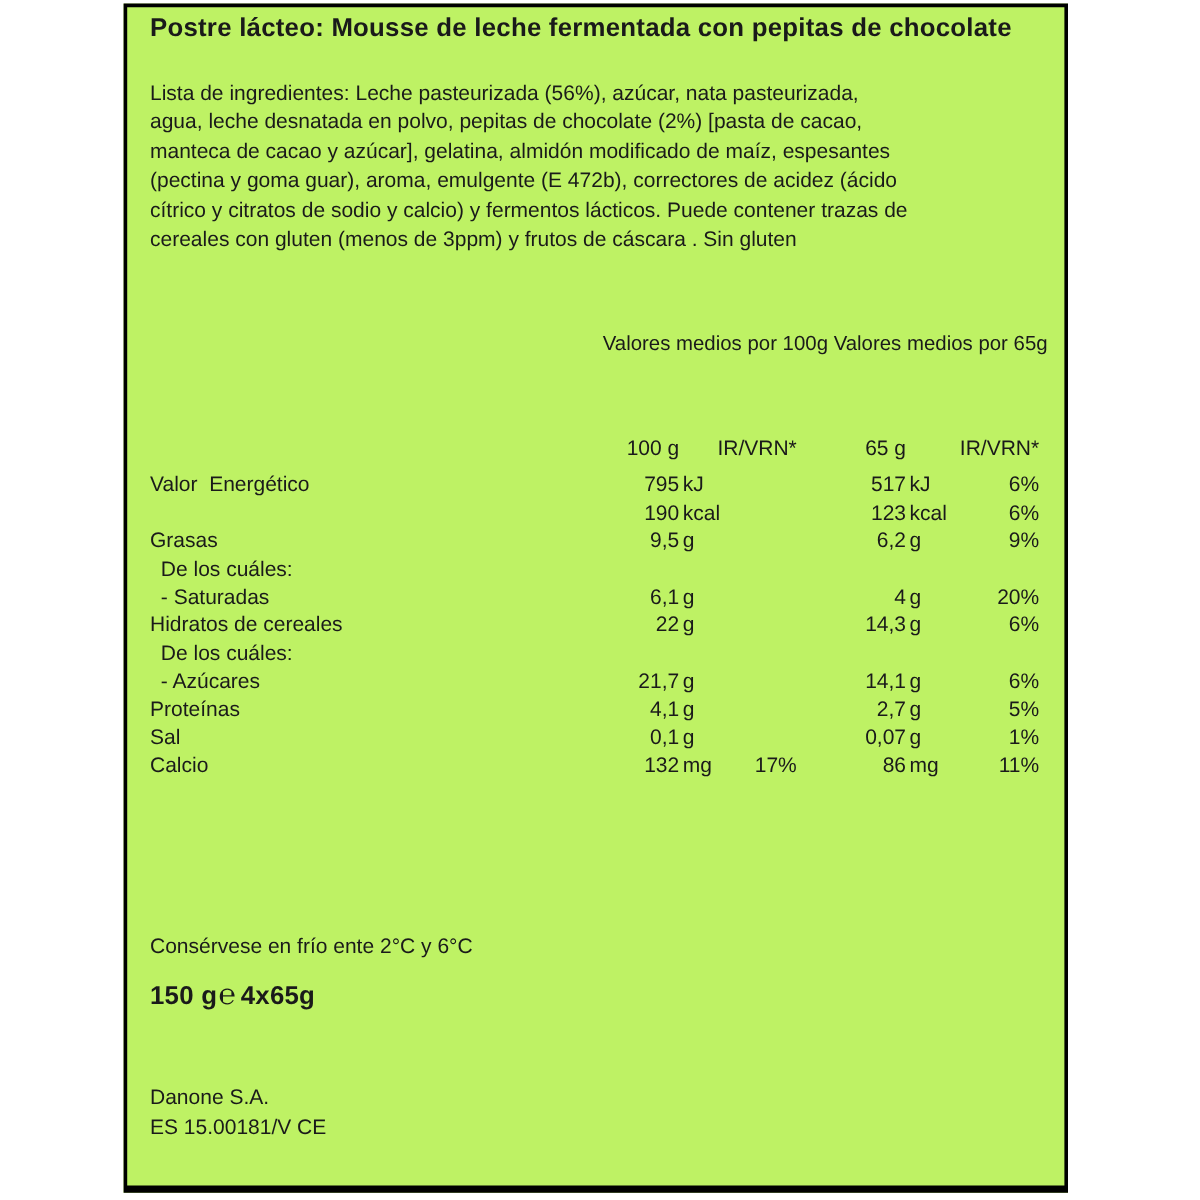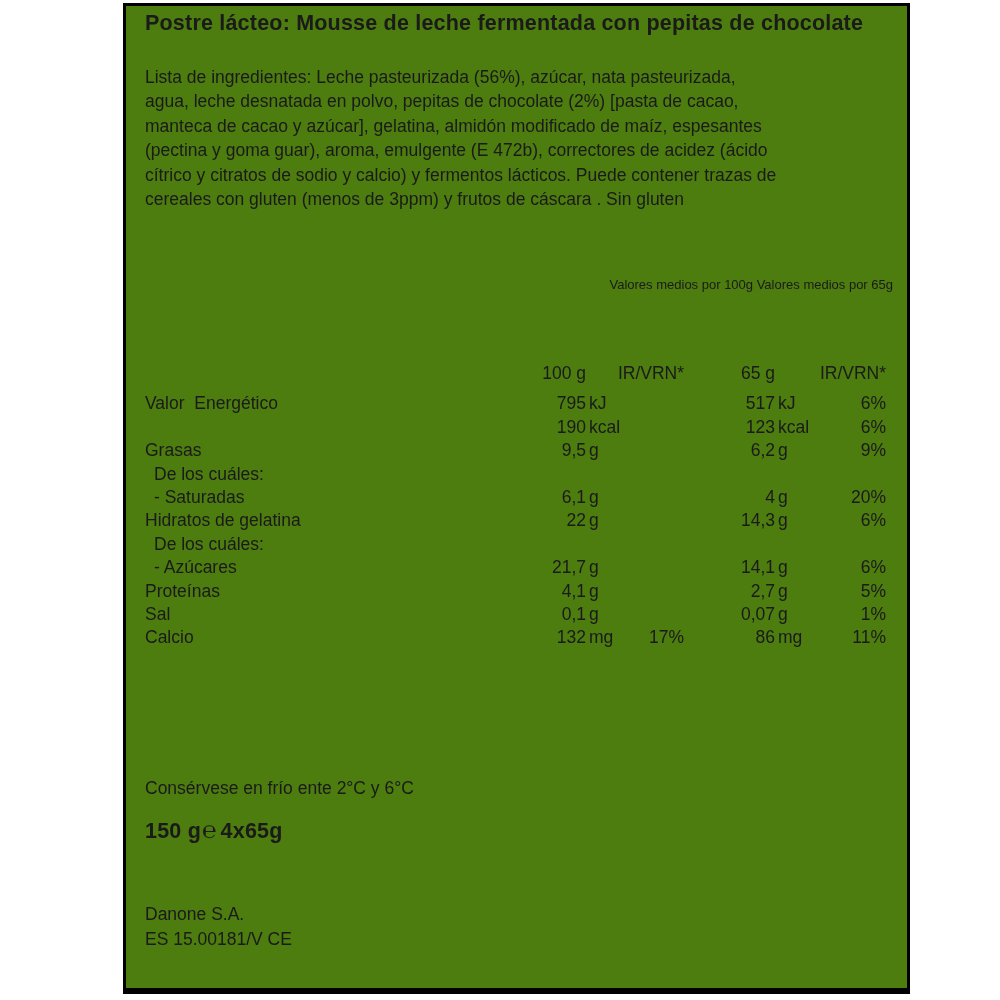--- a/index.html
+++ b/index.html
@@ -18,22 +18,21 @@
   }
   .label-box {
     position: absolute;
     left: 103px;
     top: 3px;
     width: 787px;
     height: 991px;
     box-sizing: border-box;
     border: 3px solid #000000;
     border-bottom-width: 6px;
-    background: #4d7c0f;
-    margin-left: 20px;
+    background: #bef264;
   }
   .title {
     position: absolute;
     left: 19px;
     top: 4px;
     width: 730px;
     font-size: 21.5px;
     font-weight: bold;
     line-height: 27px;
     letter-spacing: 0.2px;
@@ -46,21 +45,21 @@
     font-size: 17.5px;
     line-height: 24.4px;
   }
   .ingredients b { font-weight: normal; }
   .serving-line {
     position: absolute;
     top: 271px;
     left: 0;
     right: 14px;
     text-align: right;
-    font-size: 13px;
+    font-size: 17px;
   }
   .nutri {
     position: absolute;
     left: 19px;
     top: 356px;
     width: 741px;
     font-size: 17.5px;
   }
   .nutri-row {
     display: grid;
@@ -172,21 +171,21 @@
           <div class="nutri-row">
             <div class="cell-label indent">- Saturadas</div>
             <div class="cell-num">6,1</div>
             <div class="cell-unit">g</div>
             <div class="cell-pct"></div>
             <div class="cell-num">4</div>
             <div class="cell-unit">g</div>
             <div class="cell-pct">20%</div>
           </div>
           <div class="nutri-row">
-            <div class="cell-label">Hidratos de gelatina</div>
+            <div class="cell-label">Hidratos de cereales</div>
             <div class="cell-num">22</div>
             <div class="cell-unit">g</div>
             <div class="cell-pct"></div>
             <div class="cell-num">14,3</div>
             <div class="cell-unit">g</div>
             <div class="cell-pct">6%</div>
           </div>
           <div class="nutri-row">
             <div class="cell-label indent">De los cuáles:</div>
             <div class="cell-num"></div>

